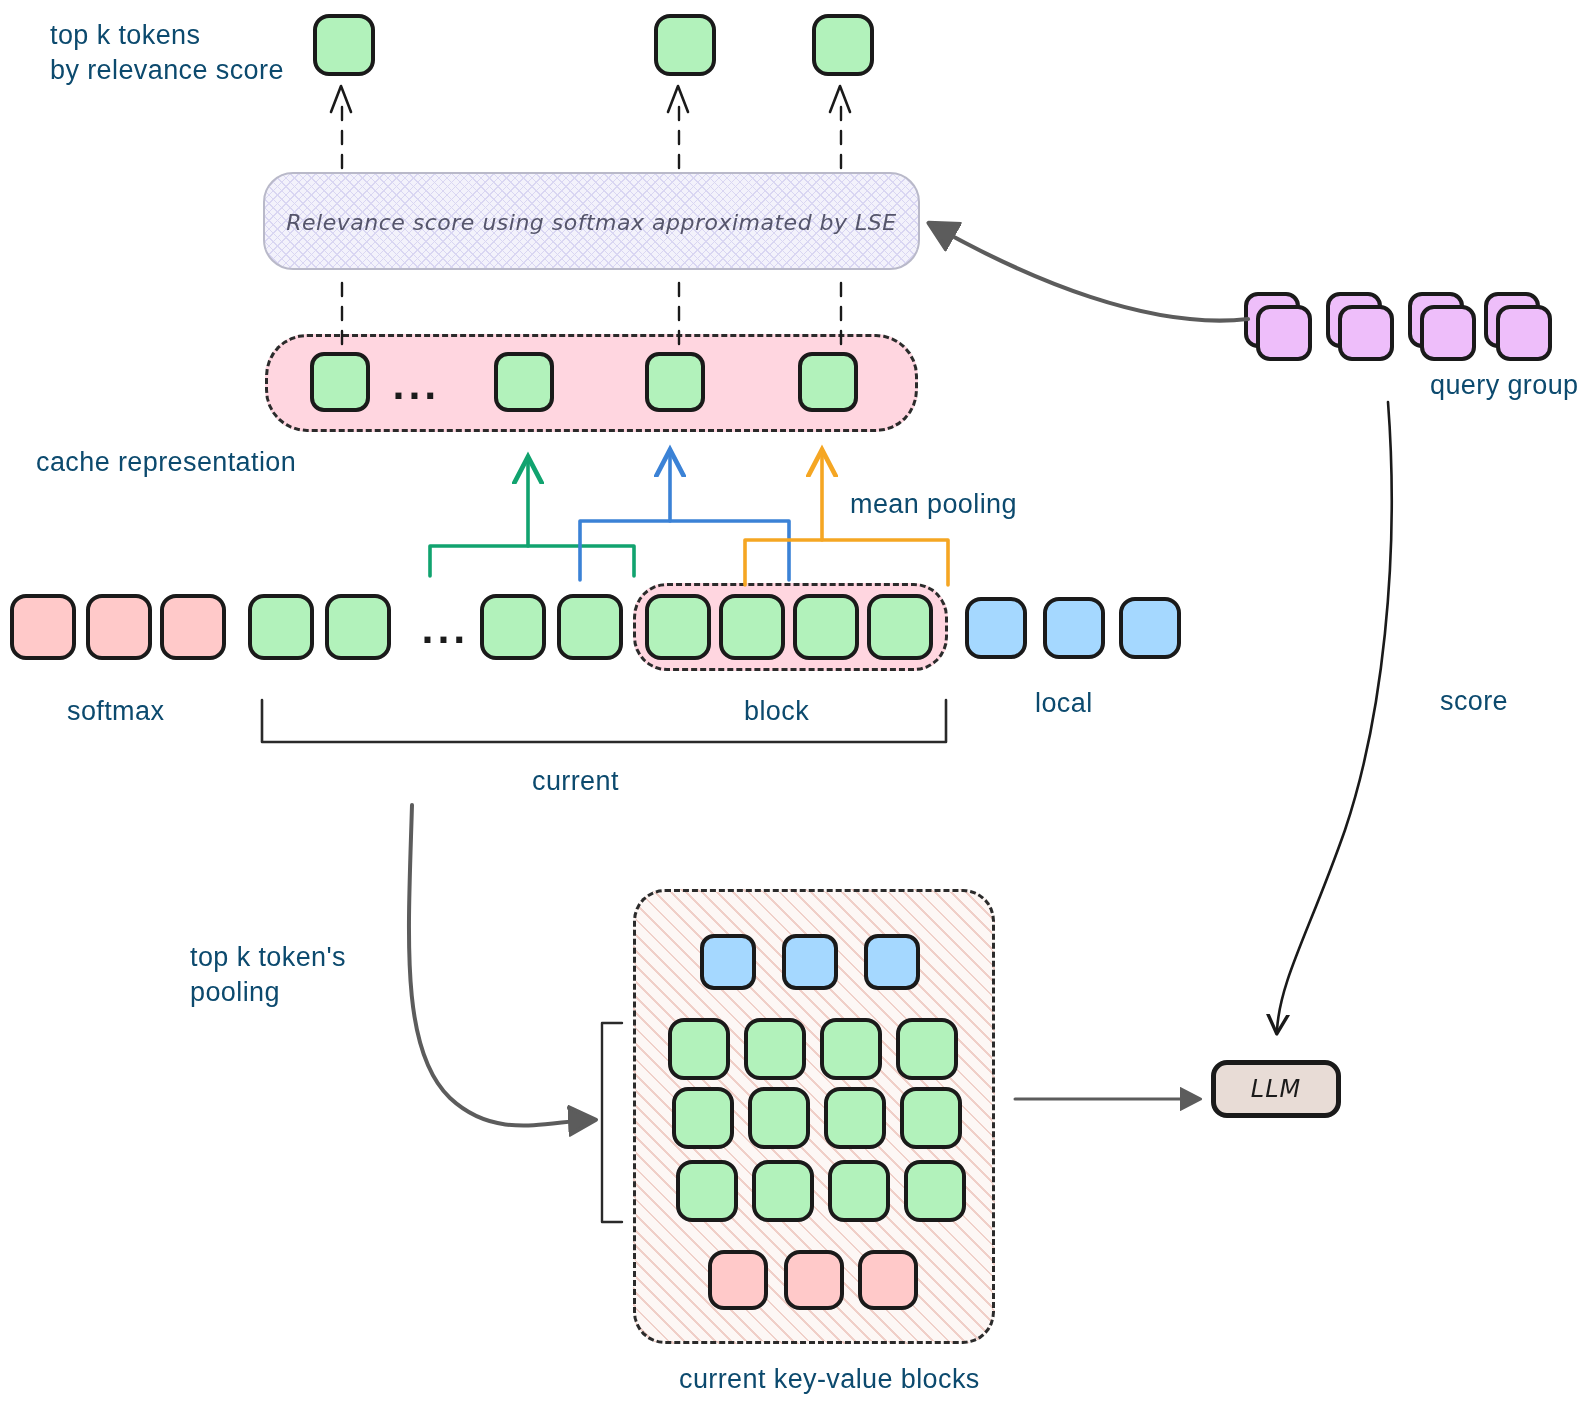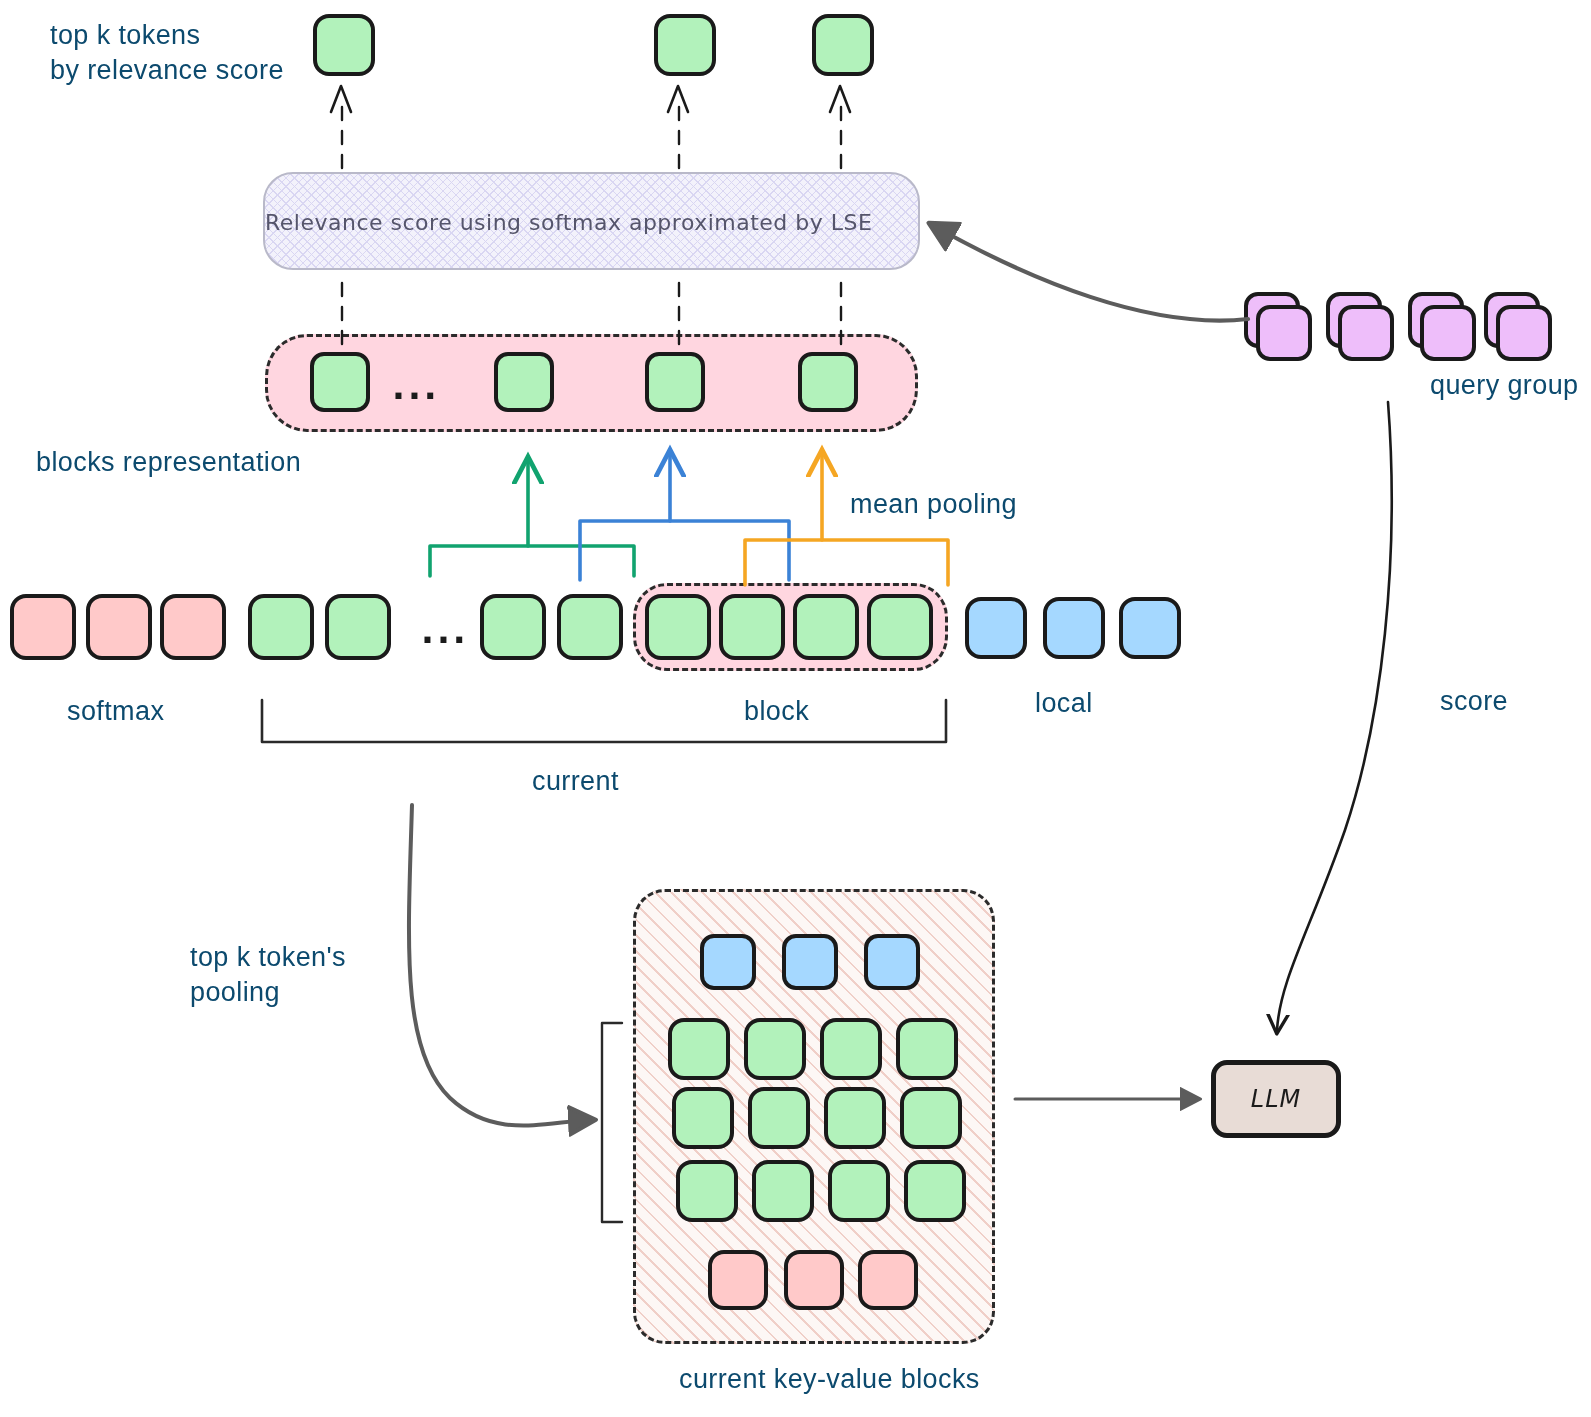--- a/index.html
+++ b/index.html
@@ -24,22 +24,22 @@
   .stack .front{position:absolute;left:12px;top:13px;width:56px;height:56px;background:#eebefa;
      border:4px solid #1a1a1a;border-radius:14px;box-sizing:border-box;}
 
   
   .pinkbox{position:absolute;background:#ffd6e0;border:3px dashed #2b2b2b;box-sizing:border-box;}
   .lsebox{position:absolute;box-sizing:border-box;border:2px solid #b9b9c9;border-radius:30px;
      background:#f3f2fb;
      background-image:
        repeating-linear-gradient(45deg,#d9d6f2 0 1px,transparent 1px 6px),
        repeating-linear-gradient(-45deg,#d9d6f2 0 1px,transparent 1px 6px);}
-  .lsetext{position:absolute;width:100%;text-align:left;color:#55556b;font-size:22px;
-     letter-spacing:.5px;}
+  .lsetext{position:absolute;width:100%;text-align:center;color:#55556b;font-size:22px;
+     font-style:italic;letter-spacing:.5px;}
   .kvbox{position:absolute;box-sizing:border-box;border:3px dashed #2b2b2b;border-radius:32px;
      background:#fdf7f5;
      background-image:repeating-linear-gradient(45deg,#f0cfc8 0 2px,transparent 2px 11px);}
   .llm{position:absolute;background:#e8dcd6;border:5px solid #1a1a1a;border-radius:16px;
      box-sizing:border-box;display:flex;align-items:center;justify-content:center;
      font-size:24px;font-style:italic;color:#1b1b1b;letter-spacing:1px;}
 
   .dots{position:absolute;color:#1b1b1b;font-size:34px;line-height:1;letter-spacing:3px;font-weight:700;}
 
   svg.ov{position:absolute;left:0;top:0;width:1591px;height:1417px;pointer-events:none;}
@@ -60,21 +60,21 @@
     <div class="lsetext" style="top:36px;left:0;">Relevance score using softmax approximated by LSE</div>
   </div>
 
   <div class="pinkbox" style="left:265px;top:334px;width:653px;height:98px;border-radius:42px;"></div>
   <div class="cell g r14" style="left:310px;top:352px;width:60px;height:60px;"></div>
   <div class="dots" style="left:392px;top:370px;">...</div>
   <div class="cell g r14" style="left:494px;top:352px;width:60px;height:60px;"></div>
   <div class="cell g r14" style="left:645px;top:352px;width:60px;height:60px;"></div>
   <div class="cell g r14" style="left:798px;top:352px;width:60px;height:60px;"></div>
 
-  <div class="lbl" style="left:36px;top:445px;">blocks representation</div>
+  <div class="lbl" style="left:36px;top:445px;">cache representation</div>
 
   <div class="lbl" style="left:850px;top:487px;">mean pooling</div>
 
   <div class="pinkbox" style="left:633px;top:583px;width:315px;height:88px;border-radius:34px;"></div>
 
   <div class="cell p r16" style="left:10px;top:594px;width:66px;height:66px;"></div>
   <div class="cell p r16" style="left:86px;top:594px;width:66px;height:66px;"></div>
   <div class="cell p r16" style="left:160px;top:594px;width:66px;height:66px;"></div>
 
   <div class="cell g r16" style="left:248px;top:594px;width:66px;height:66px;"></div>
@@ -140,21 +140,21 @@
   <div class="cell g r16" style="left:752px;top:1160px;width:62px;height:62px;"></div>
   <div class="cell g r16" style="left:828px;top:1160px;width:62px;height:62px;"></div>
   <div class="cell g r16" style="left:904px;top:1160px;width:62px;height:62px;"></div>
 
   <div class="cell p r16" style="left:708px;top:1250px;width:60px;height:60px;"></div>
   <div class="cell p r16" style="left:784px;top:1250px;width:60px;height:60px;"></div>
   <div class="cell p r16" style="left:858px;top:1250px;width:60px;height:60px;"></div>
 
   <div class="lbl" style="left:679px;top:1362px;">current key-value blocks</div>
 
-  <div class="llm" style="left:1211px;top:1060px;width:130px;height:78px;">LLM</div>
+  <div class="llm" style="left:1211px;top:1060px;width:130px;height:58px;">LLM</div>
 
   <svg class="ov" viewBox="0 0 1591 1417">
     <defs>
       <marker id="ah-dark" markerWidth="9" markerHeight="9" refX="6" refY="4.5" orient="auto" markerUnits="strokeWidth">
         <path d="M0,0.6 L7.5,4.5 L0,8.4" fill="none" stroke="#1a1a1a" stroke-width="1.3" stroke-linecap="round" stroke-linejoin="round"></path>
       </marker>
       <marker id="ah-gray" markerWidth="8" markerHeight="8" refX="5.5" refY="4" orient="auto" markerUnits="strokeWidth">
         <path d="M0,0.4 L7,4 L0,7.6" fill="#5c5c5c" stroke="#5c5c5c" stroke-width="1" stroke-linejoin="round"></path>
       </marker>
       <marker id="ah-green" markerWidth="9" markerHeight="9" refX="6" refY="4.5" orient="auto" markerUnits="strokeWidth">

